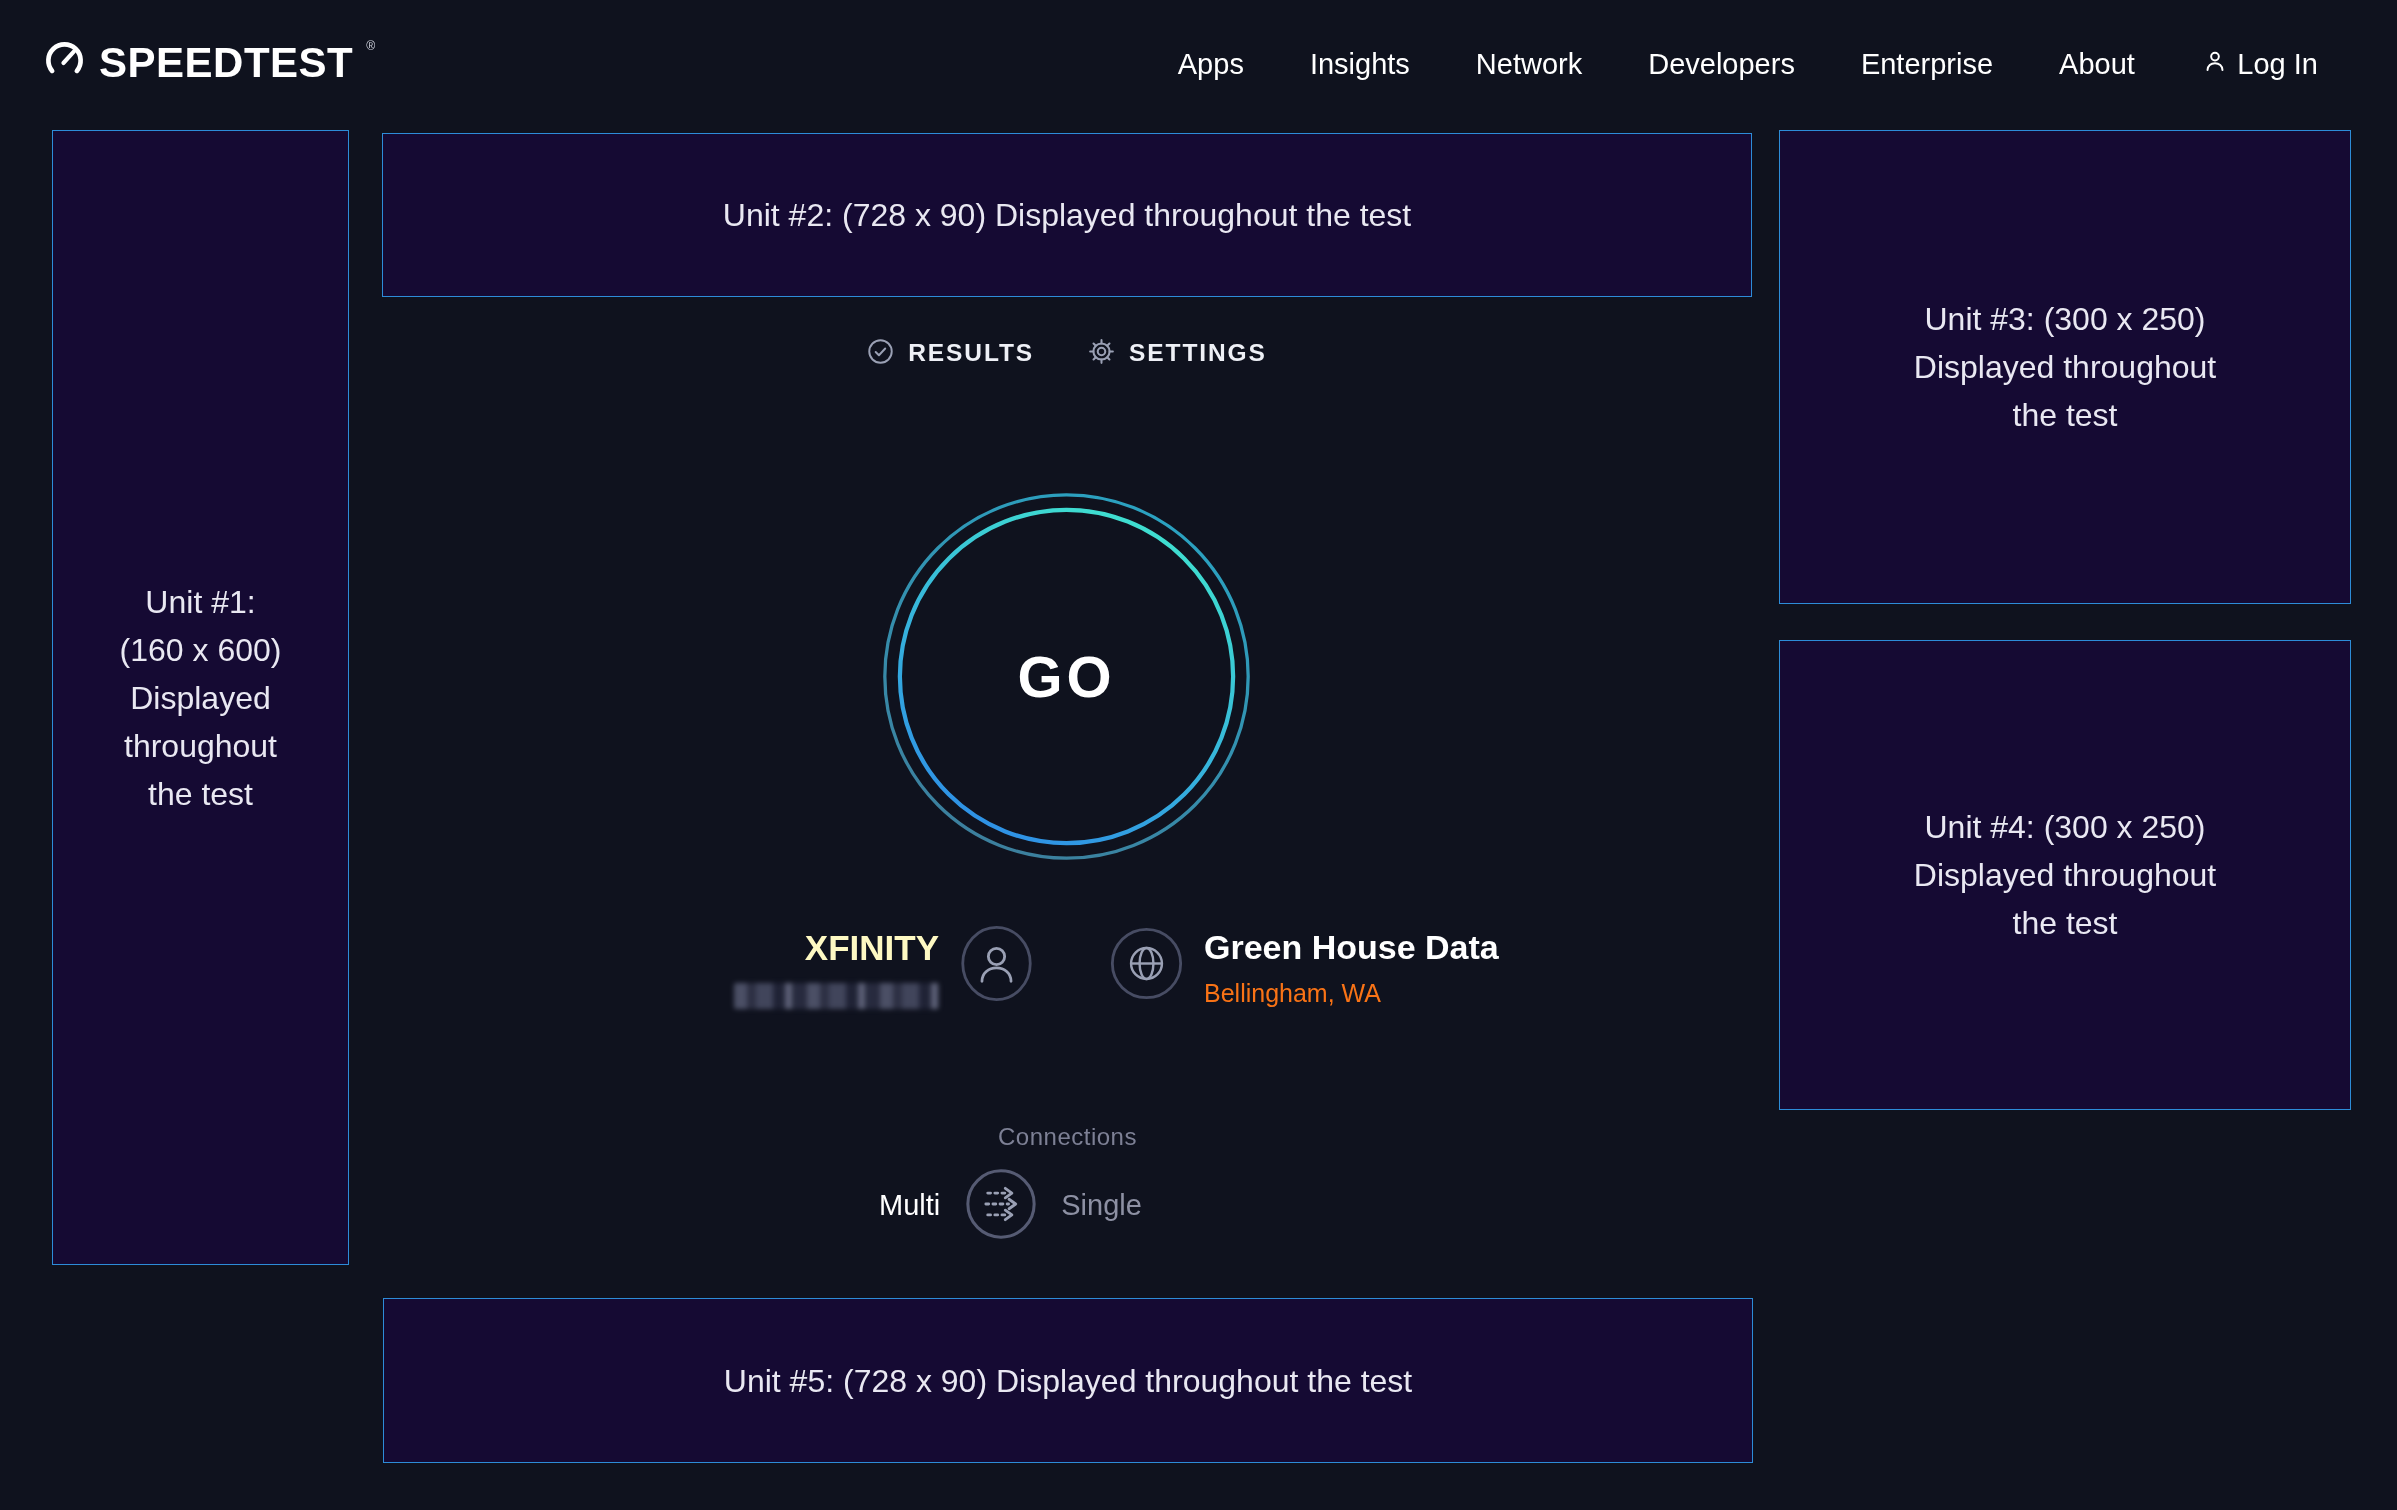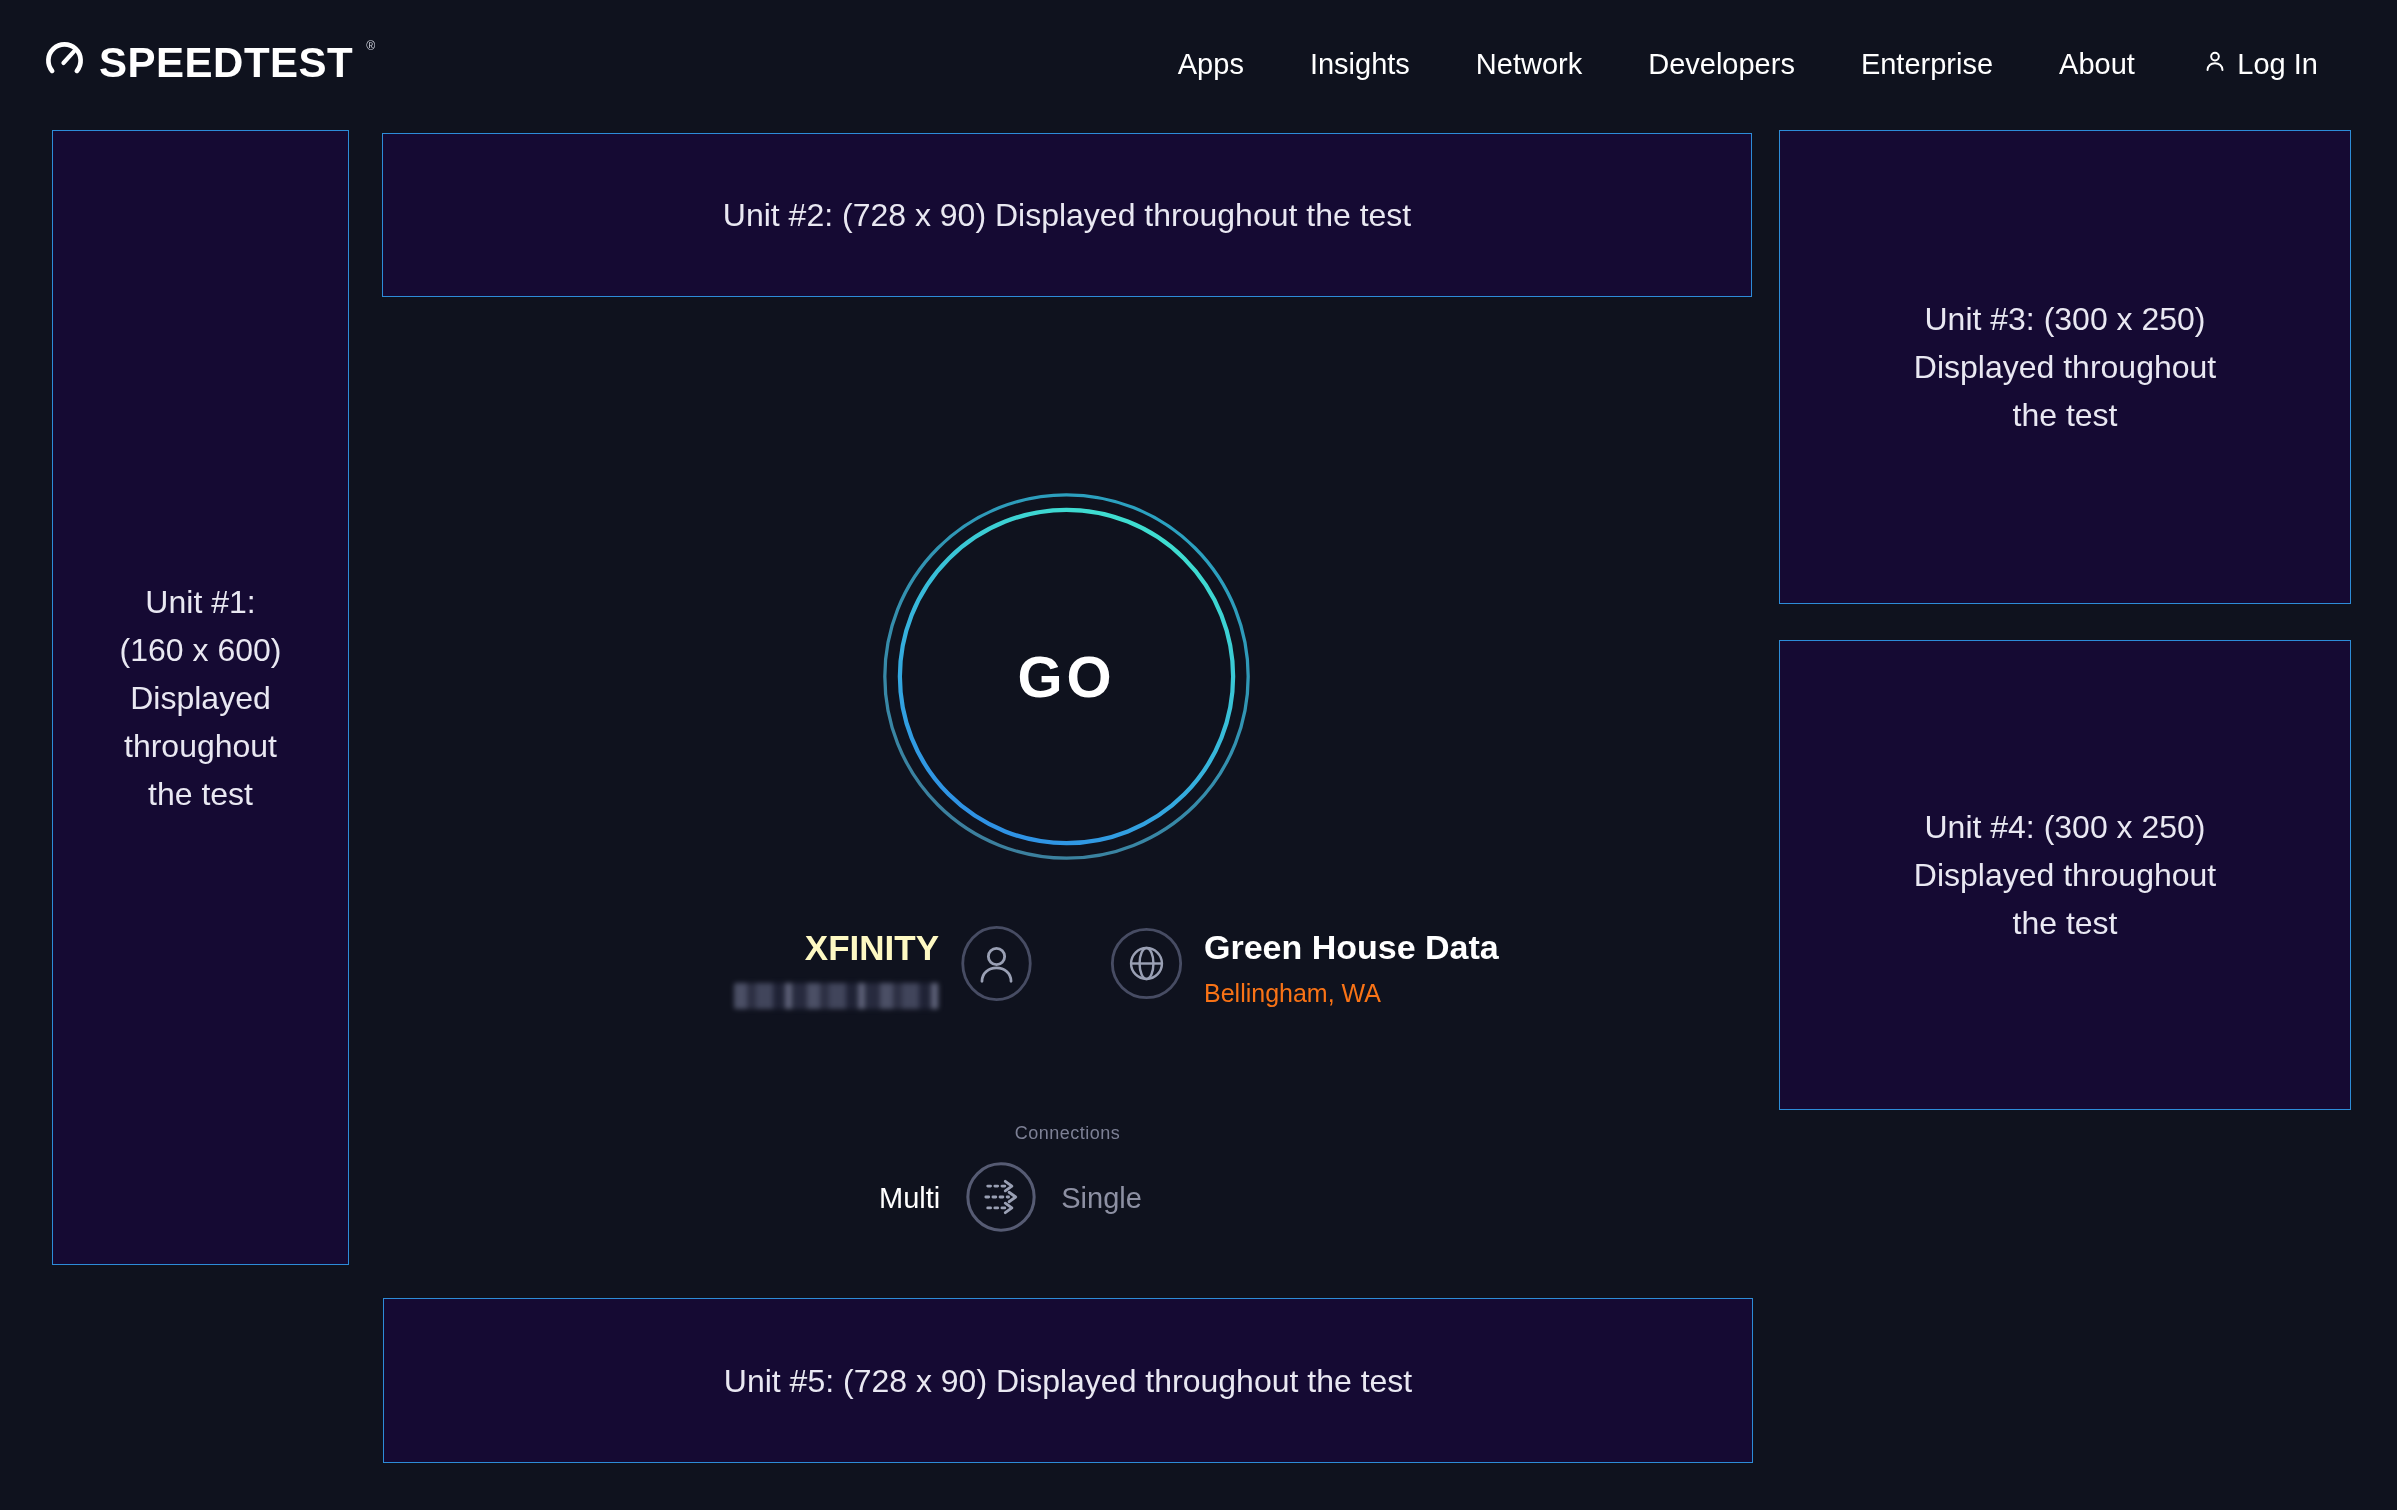--- a/index.html
+++ b/index.html
@@ -45,21 +45,21 @@
       filter:blur(2.4px);opacity:.85;}
   .icon-person-big{position:absolute;left:959px;top:926px;}
   .icon-globe-big{position:absolute;left:1110px;top:927px;}
   .server-col{position:absolute;left:1204px;top:927px;}
   .server-name{color:#fff;font-size:34px;font-weight:600;line-height:41px;}
   .server-loc{color:#f97316;font-size:25px;line-height:51px;}
   .server-change{color:#2b9ce8;font-size:29px;line-height:51px;cursor:pointer;}
 
   
   .connections{position:absolute;left:879px;top:1123px;width:377px;text-align:center;}
-  .conn-heading{color:#7d8095;font-size:18px;letter-spacing:0.5px;}
+  .conn-heading{color:#7d8095;font-size:24px;letter-spacing:0.5px;}
   .conn-row{margin-top:17px;display:flex;align-items:center;gap:24.5px;}
   .conn-multi{color:#fff;font-size:29px;font-weight:500;cursor:pointer;}
   .conn-single{color:#8d90a3;font-size:29px;cursor:pointer;}
   .conn-toggle{cursor:pointer;display:block;}
 </style>
 </head>
 <body>
 
 <div id="app">
 
@@ -101,20 +101,41 @@
   <div class="ad ad-3">
     <span>Unit #3: (300 x 250) Displayed throughout the test</span>
   </div>
   <div class="ad ad-4">
     <span>Unit #4: (300 x 250) Displayed throughout the test</span>
   </div>
   <div class="ad ad-5">
     <span>Unit #5: (728 x 90) Displayed throughout the test</span>
   </div>
 
+  <div class="tabs">
+    <span class="tab">
+      <span>
+        <svg width="29" height="29" viewBox="0 0 24 24" fill="none" stroke="#9aa0b4" stroke-width="1.6" stroke-linecap="round" stroke-linejoin="round">
+          <circle cx="12" cy="12" r="9.3"></circle>
+          <path d="M8 12.4 l2.7 2.7 5.2-5.6"></path>
+        </svg>
+      </span>
+      <span class="tab-label">RESULTS</span>
+    </span>
+    <span class="tab">
+      <span>
+        <svg width="29" height="29" viewBox="0 0 24 24" fill="none" stroke="#9aa0b4" stroke-width="1.7" stroke-linecap="round">
+          <circle cx="12" cy="12" r="3.1"></circle>
+          <circle cx="12" cy="12" r="6.7"></circle>
+          <path d="M12 2.6 V5.3 M12 18.7 V21.4 M2.6 12 H5.3 M18.7 12 H21.4 M5.4 5.4 L7.3 7.3 M16.7 16.7 L18.6 18.6 M18.6 5.4 L16.7 7.3 M7.3 16.7 L5.4 18.6"></path>
+        </svg>
+      </span>
+      <span class="tab-label">SETTINGS</span>
+    </span>
+  </div>
 
   <div class="go-wrap">
     <svg width="369" height="369" viewBox="0 0 392 392" fill="none">
       <defs>
         <linearGradient id="ringOuter" x1="0.75" y1="0" x2="0.25" y2="1">
           <stop offset="0" stop-color="#2aa3c2"></stop>
           <stop offset="1" stop-color="#3d7e9c"></stop>
         </linearGradient>
         <linearGradient id="ringInner" x1="0.75" y1="0" x2="0.25" y2="1">
           <stop offset="0" stop-color="#40e2cf"></stop>

